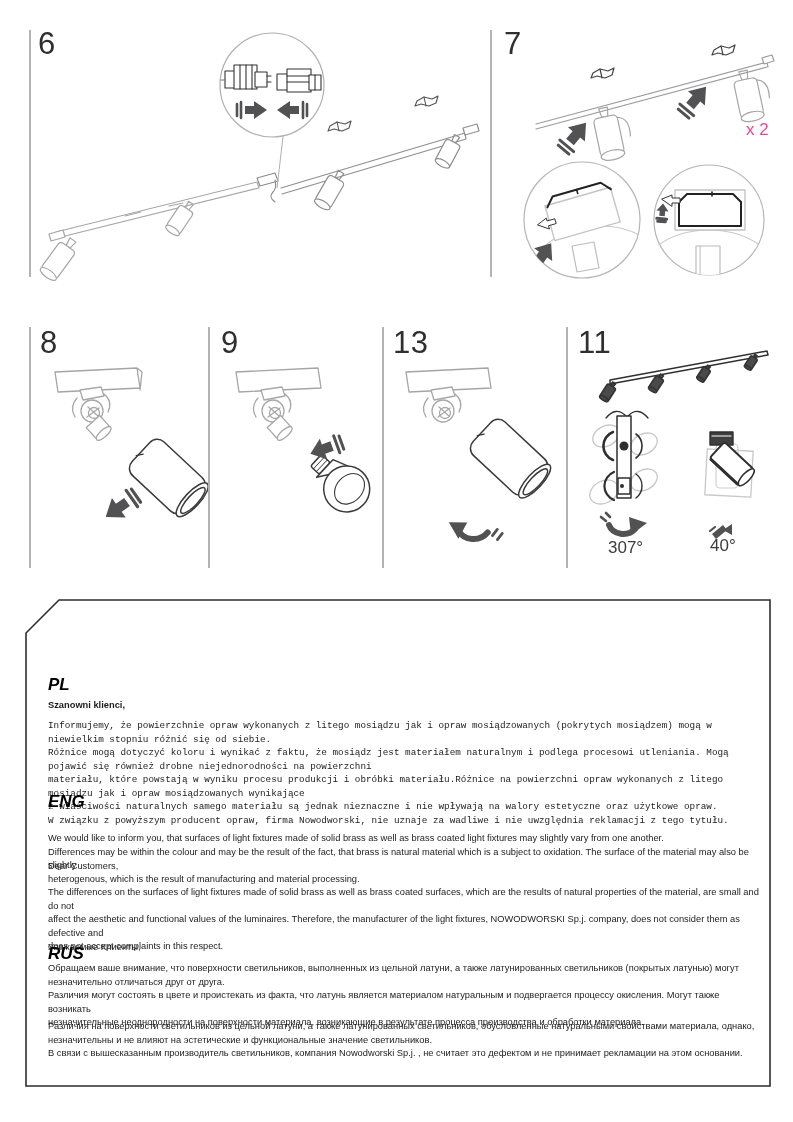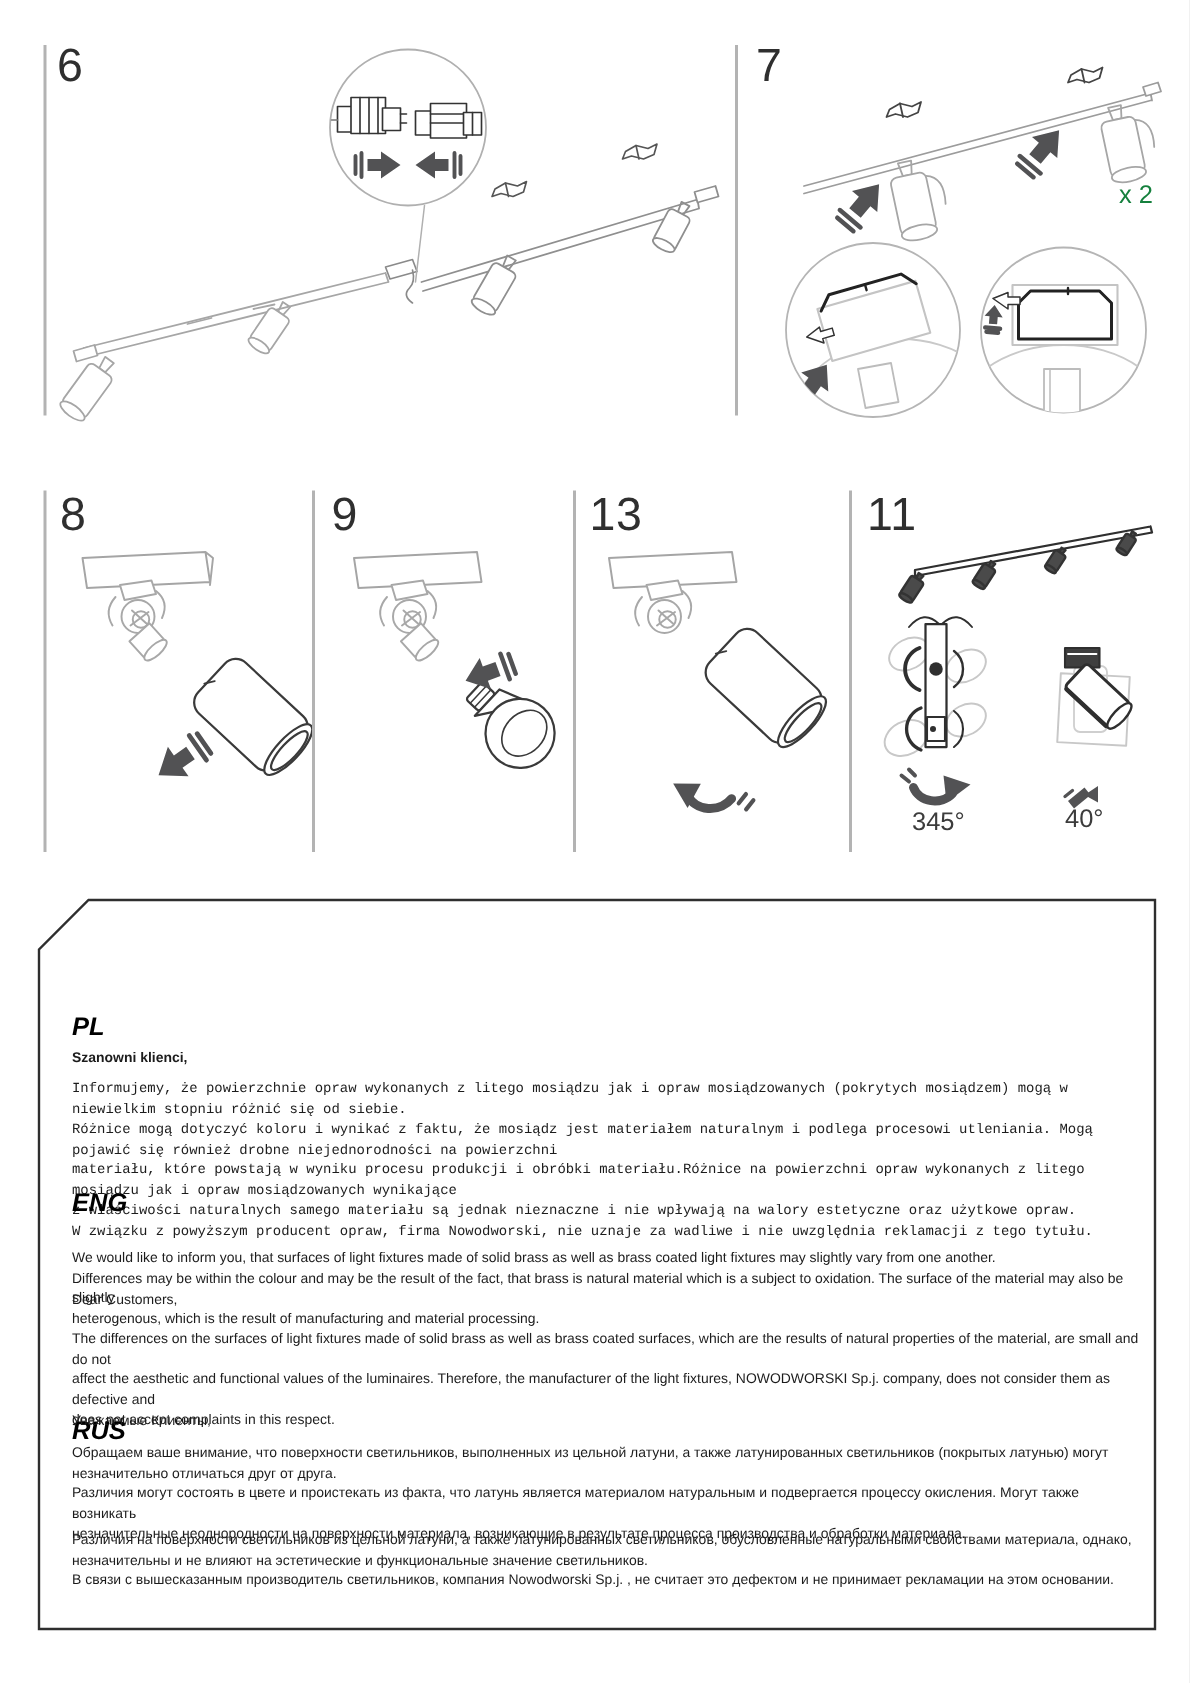--- a/index.html
+++ b/index.html
@@ -7,21 +7,21 @@
     position:relative;width:793px;height:1122px;background:#ffffff;
     font-family:"Liberation Sans",sans-serif;color:#1c1c1c;overflow:hidden;
     margin:0 auto;
   }
   .abs{position:absolute;}
   .divider{position:absolute;width:2px;background:#b3b3b3;}
   .step-num{
     position:absolute;font-size:31px;font-weight:300;color:#2f2f2f;
     letter-spacing:0.5px;line-height:1;
   }
-  .qty{position:absolute;font-size:17px;color:#15803d;}
+  .qty{position:absolute;font-size:17px;color:#ec4899;}
   .angle{position:absolute;font-size:17px;color:#3c3c3c;}
   .sec-heading{position:absolute;font-size:17px;font-weight:bold;color:#000000;line-height:1;font-style:italic;}
   .salut{position:absolute;font-size:9.3px;color:#1c1c1c;line-height:1.2;}
   .salut.b{font-weight:bold;}
   .body-text{
     position:absolute;font-size:9.3px;line-height:13.5px;color:#1c1c1c;
     white-space:pre-line;width:715px;
   }
   svg{display:block;}
   svg *{vector-effect:non-scaling-stroke;}
@@ -388,21 +388,21 @@
       </g>
 
       <g transform="translate(144,204)">
         <path d="M2,10 L13,1 l4,5 -11,9 z" fill="#525254"></path>
         <path d="M13,6 l9,-6 v11 z" fill="#525254"></path>
         <path d="M0,7 l5,-4" stroke="#525254" stroke-width="2.2"></path>
       </g>
     </g>
   </svg>
 
-  <div class="angle" style="left:608px;top:538px;">345°</div>
+  <div class="angle" style="left:608px;top:538px;">307°</div>
   <div class="angle" style="left:710px;top:536px;">40°</div>
 
   <svg class="abs" style="left:18px;top:592px;" width="760" height="502" viewBox="0 0 760 502">
     <polygon points="41,8 752,8 752,494 8,494 8,41" fill="#ffffff" stroke="#2e2e2e" stroke-width="1.6"></polygon>
   </svg>
 
   <div class="sec-heading" style="left:48px;top:676px;">PL</div>
   <div class="salut b" style="left:48px;top:700px;">Szanowni klienci,</div>
   <div class="body-text" style="left:48px;top:719px;font-family:Liberation Mono, monospace;">Informujemy, że powierzchnie opraw wykonanych z litego mosiądzu jak i opraw mosiądzowanych (pokrytych mosiądzem) mogą w niewielkim stopniu różnić się od siebie.
 Różnice mogą dotyczyć koloru i wynikać z faktu, że mosiądz jest materiałem naturalnym i podlega procesowi utleniania. Mogą pojawić się również drobne niejednorodności na powierzchni

